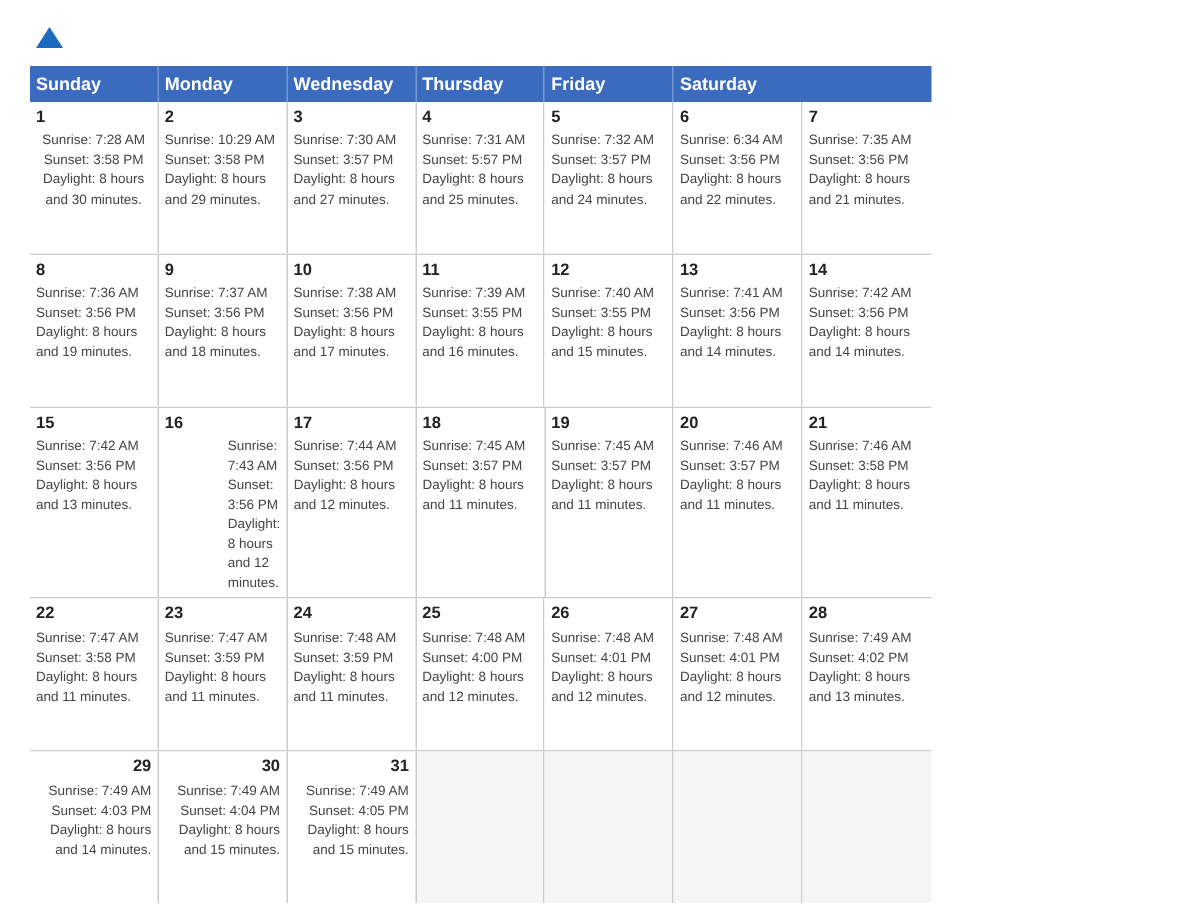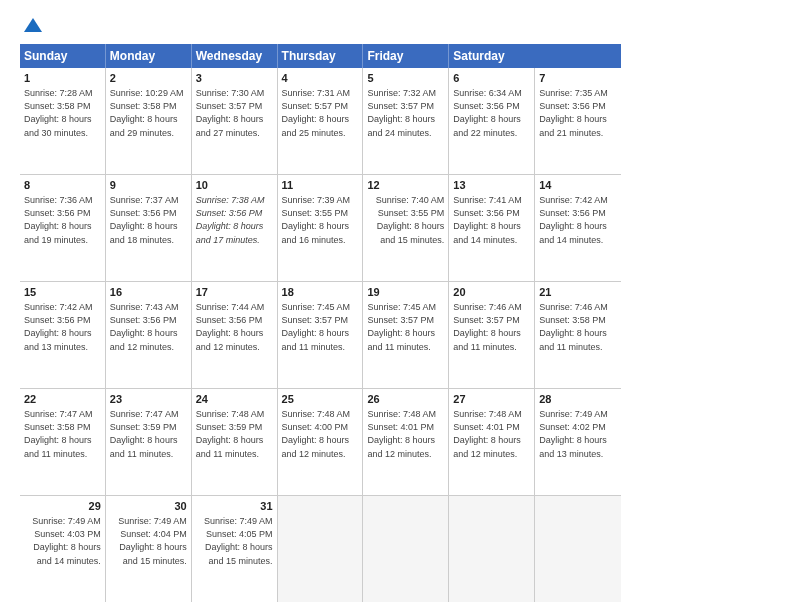--- a/index.html
+++ b/index.html
@@ -134,21 +134,21 @@
         <div class="cal-header-cell">Monday</div>
         <div class="cal-header-cell">Wednesday</div>
         <div class="cal-header-cell">Thursday</div>
         <div class="cal-header-cell">Friday</div>
         <div class="cal-header-cell">Saturday</div>
       </div>
     <div class="cal-body" id="cal-body">
         <div class="cal-row">
           <div class="cal-cell">
             <span class="day-num">1</span>
-            <div class="info" style="white-space: pre-line;">Sunrise: 7:28 AM
+            <div class="info" style="white-space: pre-line; text-align: center;">Sunrise: 7:28 AM
 Sunset: 3:58 PM
 Daylight: 8 hours
 and 30 minutes.</div>
           </div>
           <div class="cal-cell">
             <span class="day-num">2</span>
             <div class="info" style="white-space: pre-line;">Sunrise: 10:29 AM
 Sunset: 3:58 PM
 Daylight: 8 hours
 and 29 minutes.</div>
@@ -199,35 +199,35 @@
           </div>
           <div class="cal-cell">
             <span class="day-num">9</span>
             <div class="info" style="white-space: pre-line;">Sunrise: 7:37 AM
 Sunset: 3:56 PM
 Daylight: 8 hours
 and 18 minutes.</div>
           </div>
           <div class="cal-cell">
             <span class="day-num">10</span>
-            <div class="info" style="white-space: pre-line; font-style: italic;">Sunrise: 7:38 AM
+            <div class="info" style="white-space: pre-line;">Sunrise: 7:38 AM
 Sunset: 3:56 PM
 Daylight: 8 hours
 and 17 minutes.</div>
           </div>
           <div class="cal-cell">
             <span class="day-num">11</span>
             <div class="info" style="white-space: pre-line;">Sunrise: 7:39 AM
 Sunset: 3:55 PM
 Daylight: 8 hours
 and 16 minutes.</div>
           </div>
           <div class="cal-cell">
             <span class="day-num">12</span>
-            <div class="info" style="white-space: pre-line; text-align: right;">Sunrise: 7:40 AM
+            <div class="info" style="white-space: pre-line;">Sunrise: 7:40 AM
 Sunset: 3:55 PM
 Daylight: 8 hours
 and 15 minutes.</div>
           </div>
           <div class="cal-cell">
             <span class="day-num">13</span>
             <div class="info" style="white-space: pre-line;">Sunrise: 7:41 AM
 Sunset: 3:56 PM
 Daylight: 8 hours
 and 14 minutes.</div>
@@ -243,21 +243,21 @@
         <div class="cal-row">
           <div class="cal-cell">
             <span class="day-num">15</span>
             <div class="info" style="white-space: pre-line;">Sunrise: 7:42 AM
 Sunset: 3:56 PM
 Daylight: 8 hours
 and 13 minutes.</div>
           </div>
           <div class="cal-cell">
             <span class="day-num">16</span>
-            <div class="info" style="white-space: pre-line;">Sunrise: 7:43 AM
+            <div class="info" style="white-space: pre-line; margin-left: 42px;">Sunrise: 7:43 AM
 Sunset: 3:56 PM
 Daylight: 8 hours
 and 12 minutes.</div>
           </div>
           <div class="cal-cell">
             <span class="day-num">17</span>
             <div class="info" style="white-space: pre-line;">Sunrise: 7:44 AM
 Sunset: 3:56 PM
 Daylight: 8 hours
 and 12 minutes.</div>

